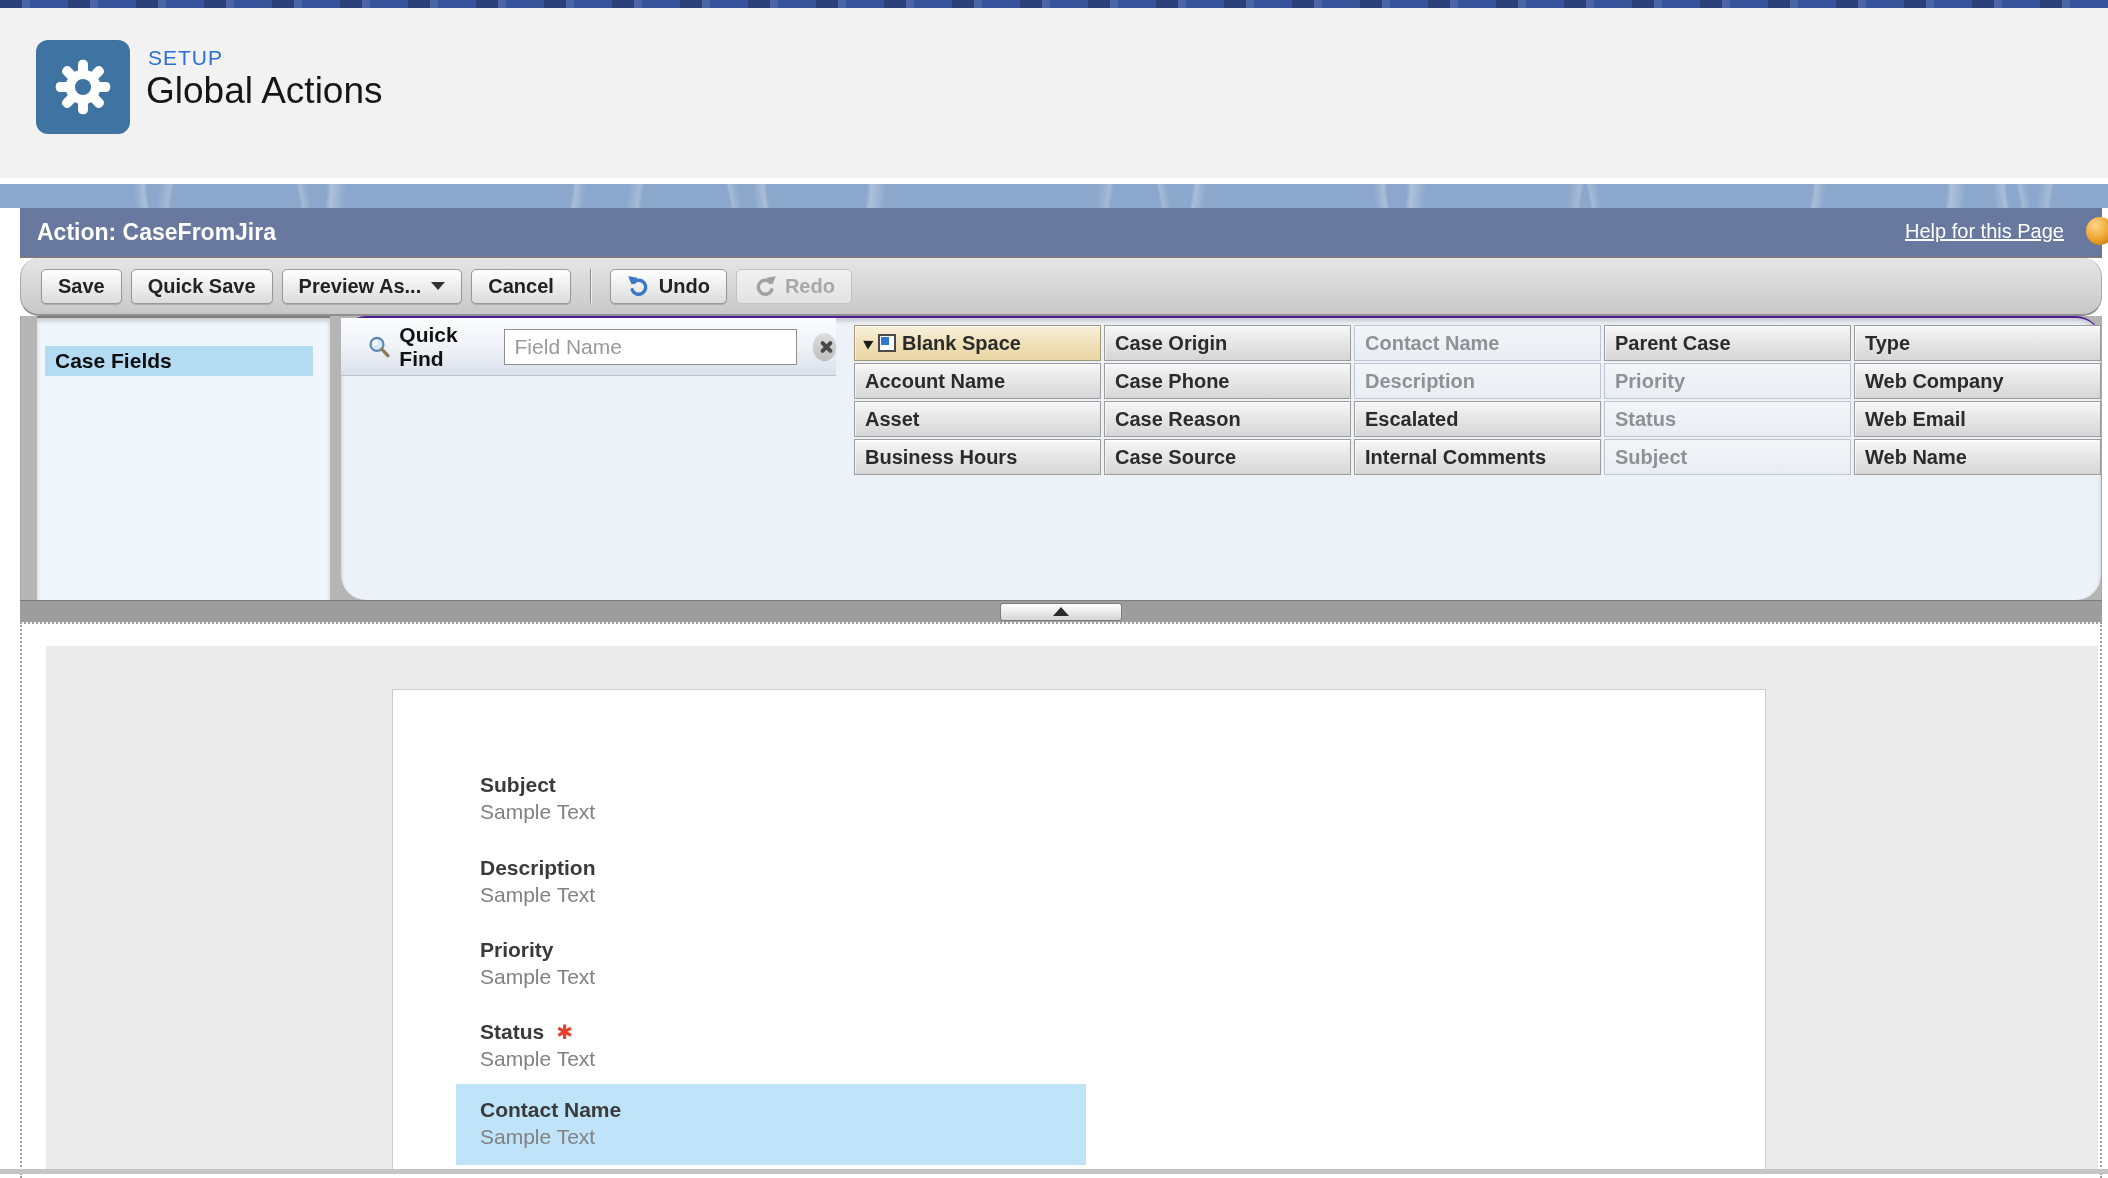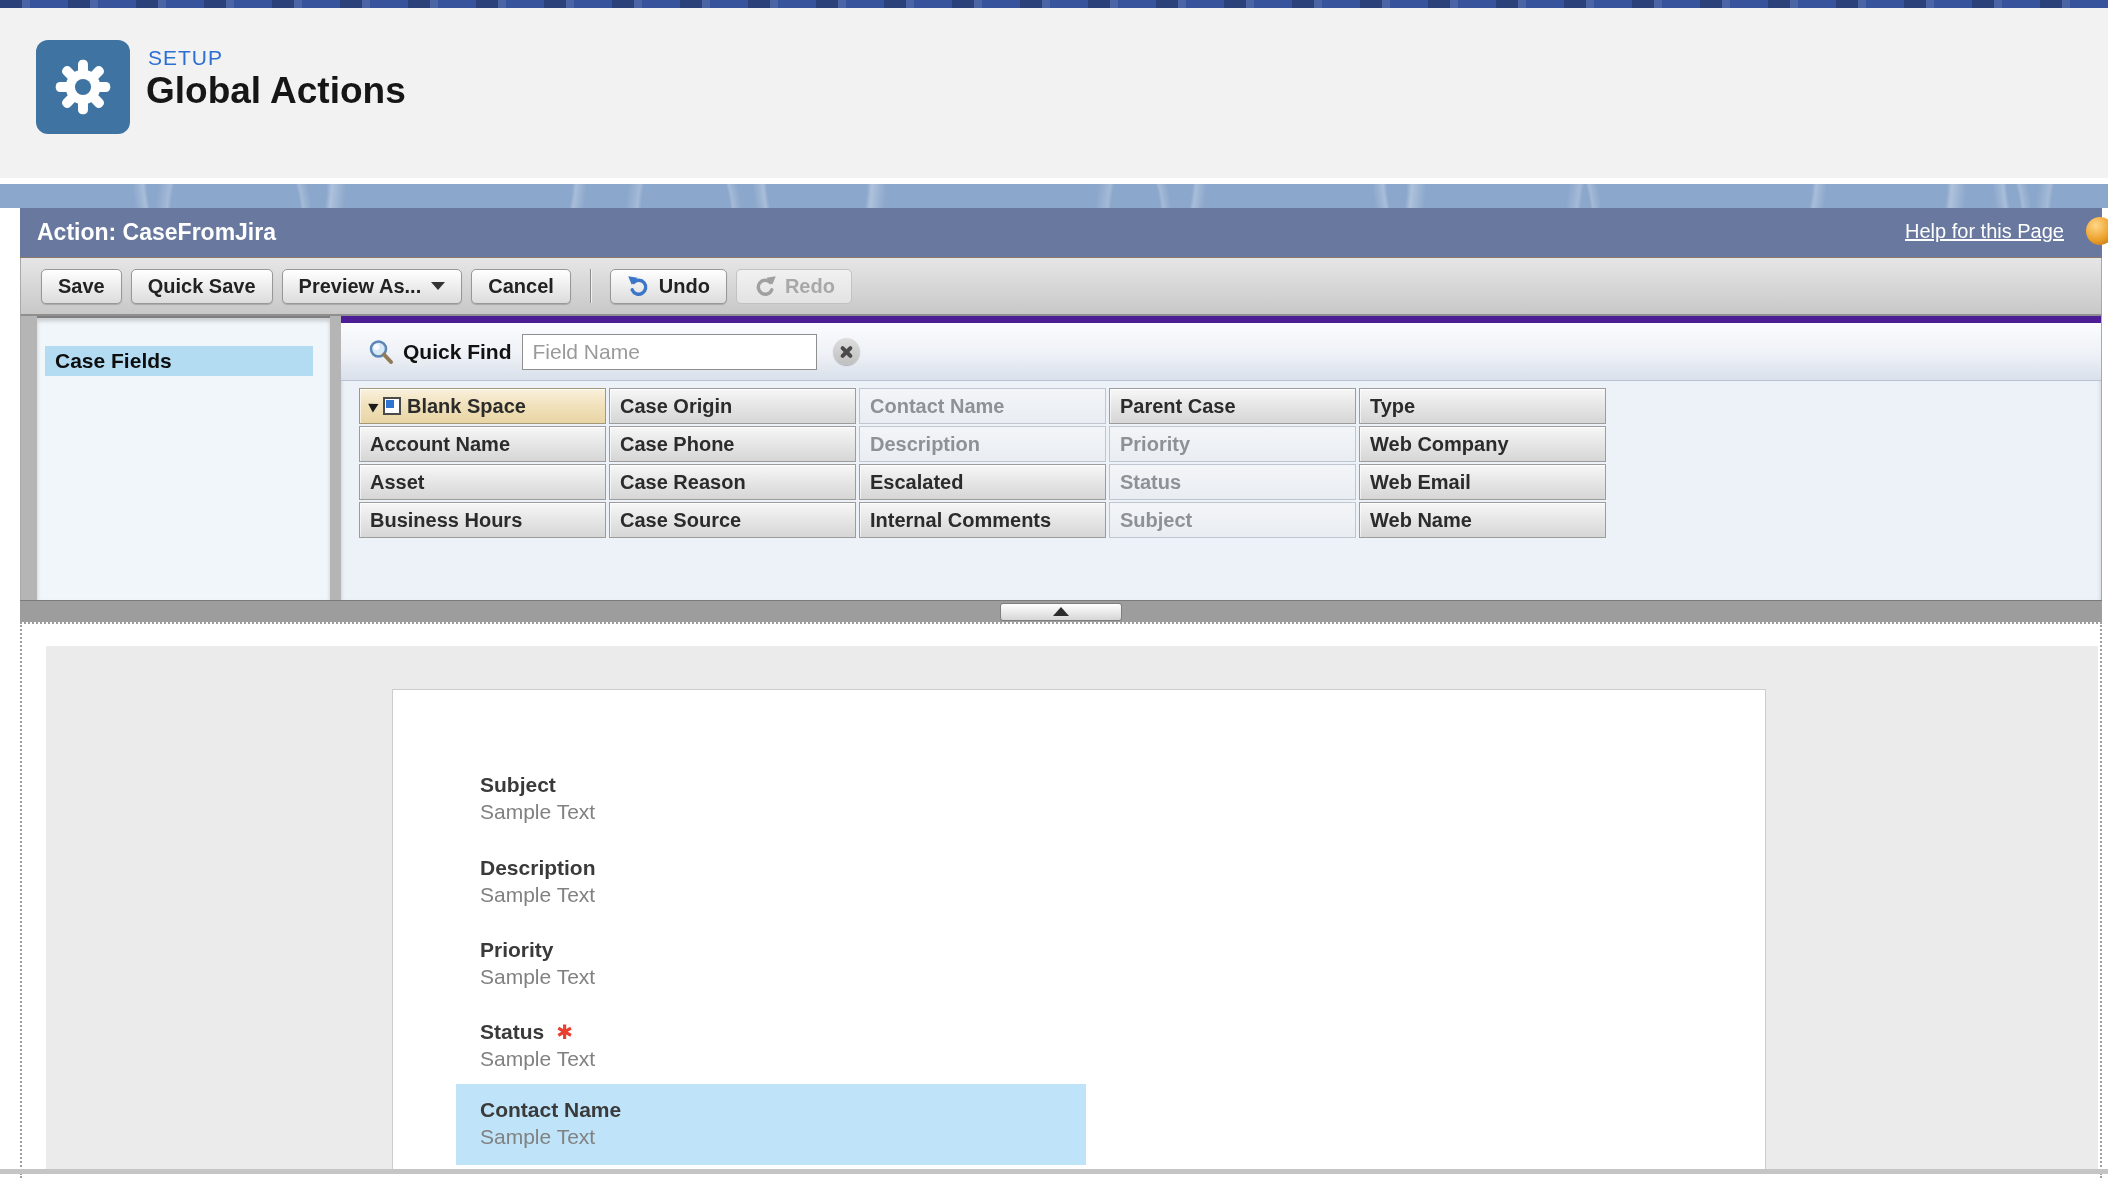--- a/index.html
+++ b/index.html
@@ -8,21 +8,21 @@
 
   
   .top-strip{position:absolute;left:0;top:0;width:2108px;height:8px;background:#37539b;
     background-image:repeating-linear-gradient(90deg, rgba(0,0,0,.22) 0 22px, rgba(255,255,255,.10) 22px 30px, transparent 30px 68px);}
 
   
   .app-header{position:absolute;left:0;top:8px;width:2108px;height:170px;background:#f3f2f2;}
   .gear-tile{position:absolute;left:36px;top:32px;width:94px;height:94px;border-radius:12px;background:#3f73a2;
     display:flex;align-items:center;justify-content:center;}
   .eyebrow{position:absolute;left:148px;top:38px;font-size:21px;font-weight:400;letter-spacing:1px;color:#2b6fd3;}
-  .app-title{position:absolute;left:146px;top:62px;font-size:37px;font-weight:700;color:#161616;}
+  .app-title{position:absolute;left:146px;top:62px;font-size:37px;font-weight:400;color:#161616;}
   .header-gap{position:absolute;left:0;top:178px;width:2108px;height:6px;background:#ffffff;}
   .banner{position:absolute;left:0;top:184px;width:2108px;height:24px;background-color:#8ba7cc;
     background-image:
       radial-gradient(circle at 8% -60%, transparent 57%, rgba(255,255,255,.30) 58%, transparent 61%),
       radial-gradient(circle at 34% 170%, transparent 54%, rgba(255,255,255,.22) 55%, transparent 58%),
       radial-gradient(circle at 58% -70%, transparent 59%, rgba(255,255,255,.26) 60%, transparent 63%),
       radial-gradient(circle at 83% 180%, transparent 56%, rgba(255,255,255,.22) 57%, transparent 60%);
     background-size:540px 100%, 430px 100%, 620px 100%, 470px 100%;background-repeat:repeat-x;}
 
   
@@ -30,37 +30,37 @@
 
   .title-bar{position:absolute;left:0;top:0;width:100%;height:50px;background:#68789e;border-bottom:1px solid #8a796b;
     box-sizing:border-box;display:flex;align-items:center;}
   .title-bar-text{margin-left:17px;font-size:23px;font-weight:700;color:#ffffff;}
   .help-link{position:absolute;right:38px;top:12px;font-size:20px;color:#ffffff;text-decoration:underline;cursor:pointer;}
   .help-ball{position:absolute;right:-12px;top:9px;width:28px;height:28px;border-radius:50%;
     background:radial-gradient(circle at 35% 30%, #ffd788, #eda02b 55%, #a96a10);}
 
   .toolbar{position:absolute;left:0;top:50px;width:100%;height:58px;background:linear-gradient(#e6e6e6,#c8c8c8);
     border-bottom:2px solid #8f8f8f;border-left:1px solid #a9a9a9;border-right:1px solid #a9a9a9;box-sizing:border-box;
-    display:flex;align-items:center;padding-left:20px;gap:9px;}
+    display:flex;align-items:center;padding-left:20px;gap:9px;border-radius:19px;}
   .tb-btn{height:35px;padding:0 16px;border:1px solid #989898;border-radius:5px;
     background:linear-gradient(#ffffff,#efefef 45%,#dcdcdc);font-size:20px;font-weight:700;color:#222;
     display:flex;align-items:center;gap:8px;box-shadow:0 1px 1px rgba(0,0,0,.18);cursor:pointer;font-family:inherit;}
   .tb-btn.disabled{background:linear-gradient(#f1f1f1,#e3e3e3);border-color:#c2c2c2;color:#a8a8a8;box-shadow:none;cursor:default;}
   .caret-down{width:0;height:0;border-left:7px solid transparent;border-right:7px solid transparent;border-top:8px solid #333;margin-left:2px;}
   .tb-sep{width:1px;height:34px;background:#8d8d8d;margin:0 10px;box-shadow:1px 0 0 #f1f1f1;}
 
   .content-band{position:absolute;left:0;top:108px;width:100%;height:284px;background:#b5b5b5;
     border-left:1px solid #a9a9a9;border-right:1px solid #a9a9a9;box-sizing:border-box;display:flex;padding-left:16px;}
   .sidebar-panel{width:293px;background:#f1f6fa;border-top:2px solid #7f7f7f;box-shadow:inset 0 3px 4px rgba(0,0,0,.18);
     padding-top:28px;box-sizing:border-box;}
   .sidebar-item{margin-left:8px;width:268px;height:30px;background:#b3dcf3;display:flex;align-items:center;
     padding-left:10px;box-sizing:border-box;font-size:21px;font-weight:700;color:#0d0d0d;cursor:pointer;}
   .panel-gap{width:11px;}
-  .palette-panel{flex:1;background:#edf2f8;border-top:7px solid #4c1d95;box-shadow:inset 0 3px 4px rgba(0,0,0,.18);
-    display:flex;flex-direction:column;min-width:0;}
+  .palette-panel{flex:1;background:#edf2f8;border-top:2px solid #4c1d95;box-shadow:inset 0 3px 4px rgba(0,0,0,.18);
+    display:flex;flex-direction:row;min-width:0;border-radius:25px;}
   .quickfind-bar{height:58px;background:linear-gradient(#fbfcfe,#eef1f6 55%,#d9e0eb);border-bottom:1px solid #b9c2d0;
     display:flex;align-items:center;padding-left:26px;box-sizing:border-box;}
   .qf-label{font-size:21px;font-weight:700;color:#111;margin:0 10px 0 8px;}
   .qf-input{width:295px;height:36px;border:1px solid #8f8f8f;background:#fff;font-size:21px;color:#333;
     padding:0 10px;box-sizing:border-box;font-family:inherit;}
   .qf-input::placeholder{color:#9a9a9a;}
   .qf-clear{width:27px;height:27px;border-radius:50%;background:linear-gradient(#dedede,#bfbfbf);margin-left:16px;
     position:relative;cursor:pointer;box-shadow:0 1px 1px rgba(0,0,0,.25);}
   .qf-clear::before,.qf-clear::after{content:"";position:absolute;left:6px;top:11.5px;width:15px;height:4px;background:#4a4a4a;border-radius:2px;}
   .qf-clear::before{transform:rotate(45deg);}

